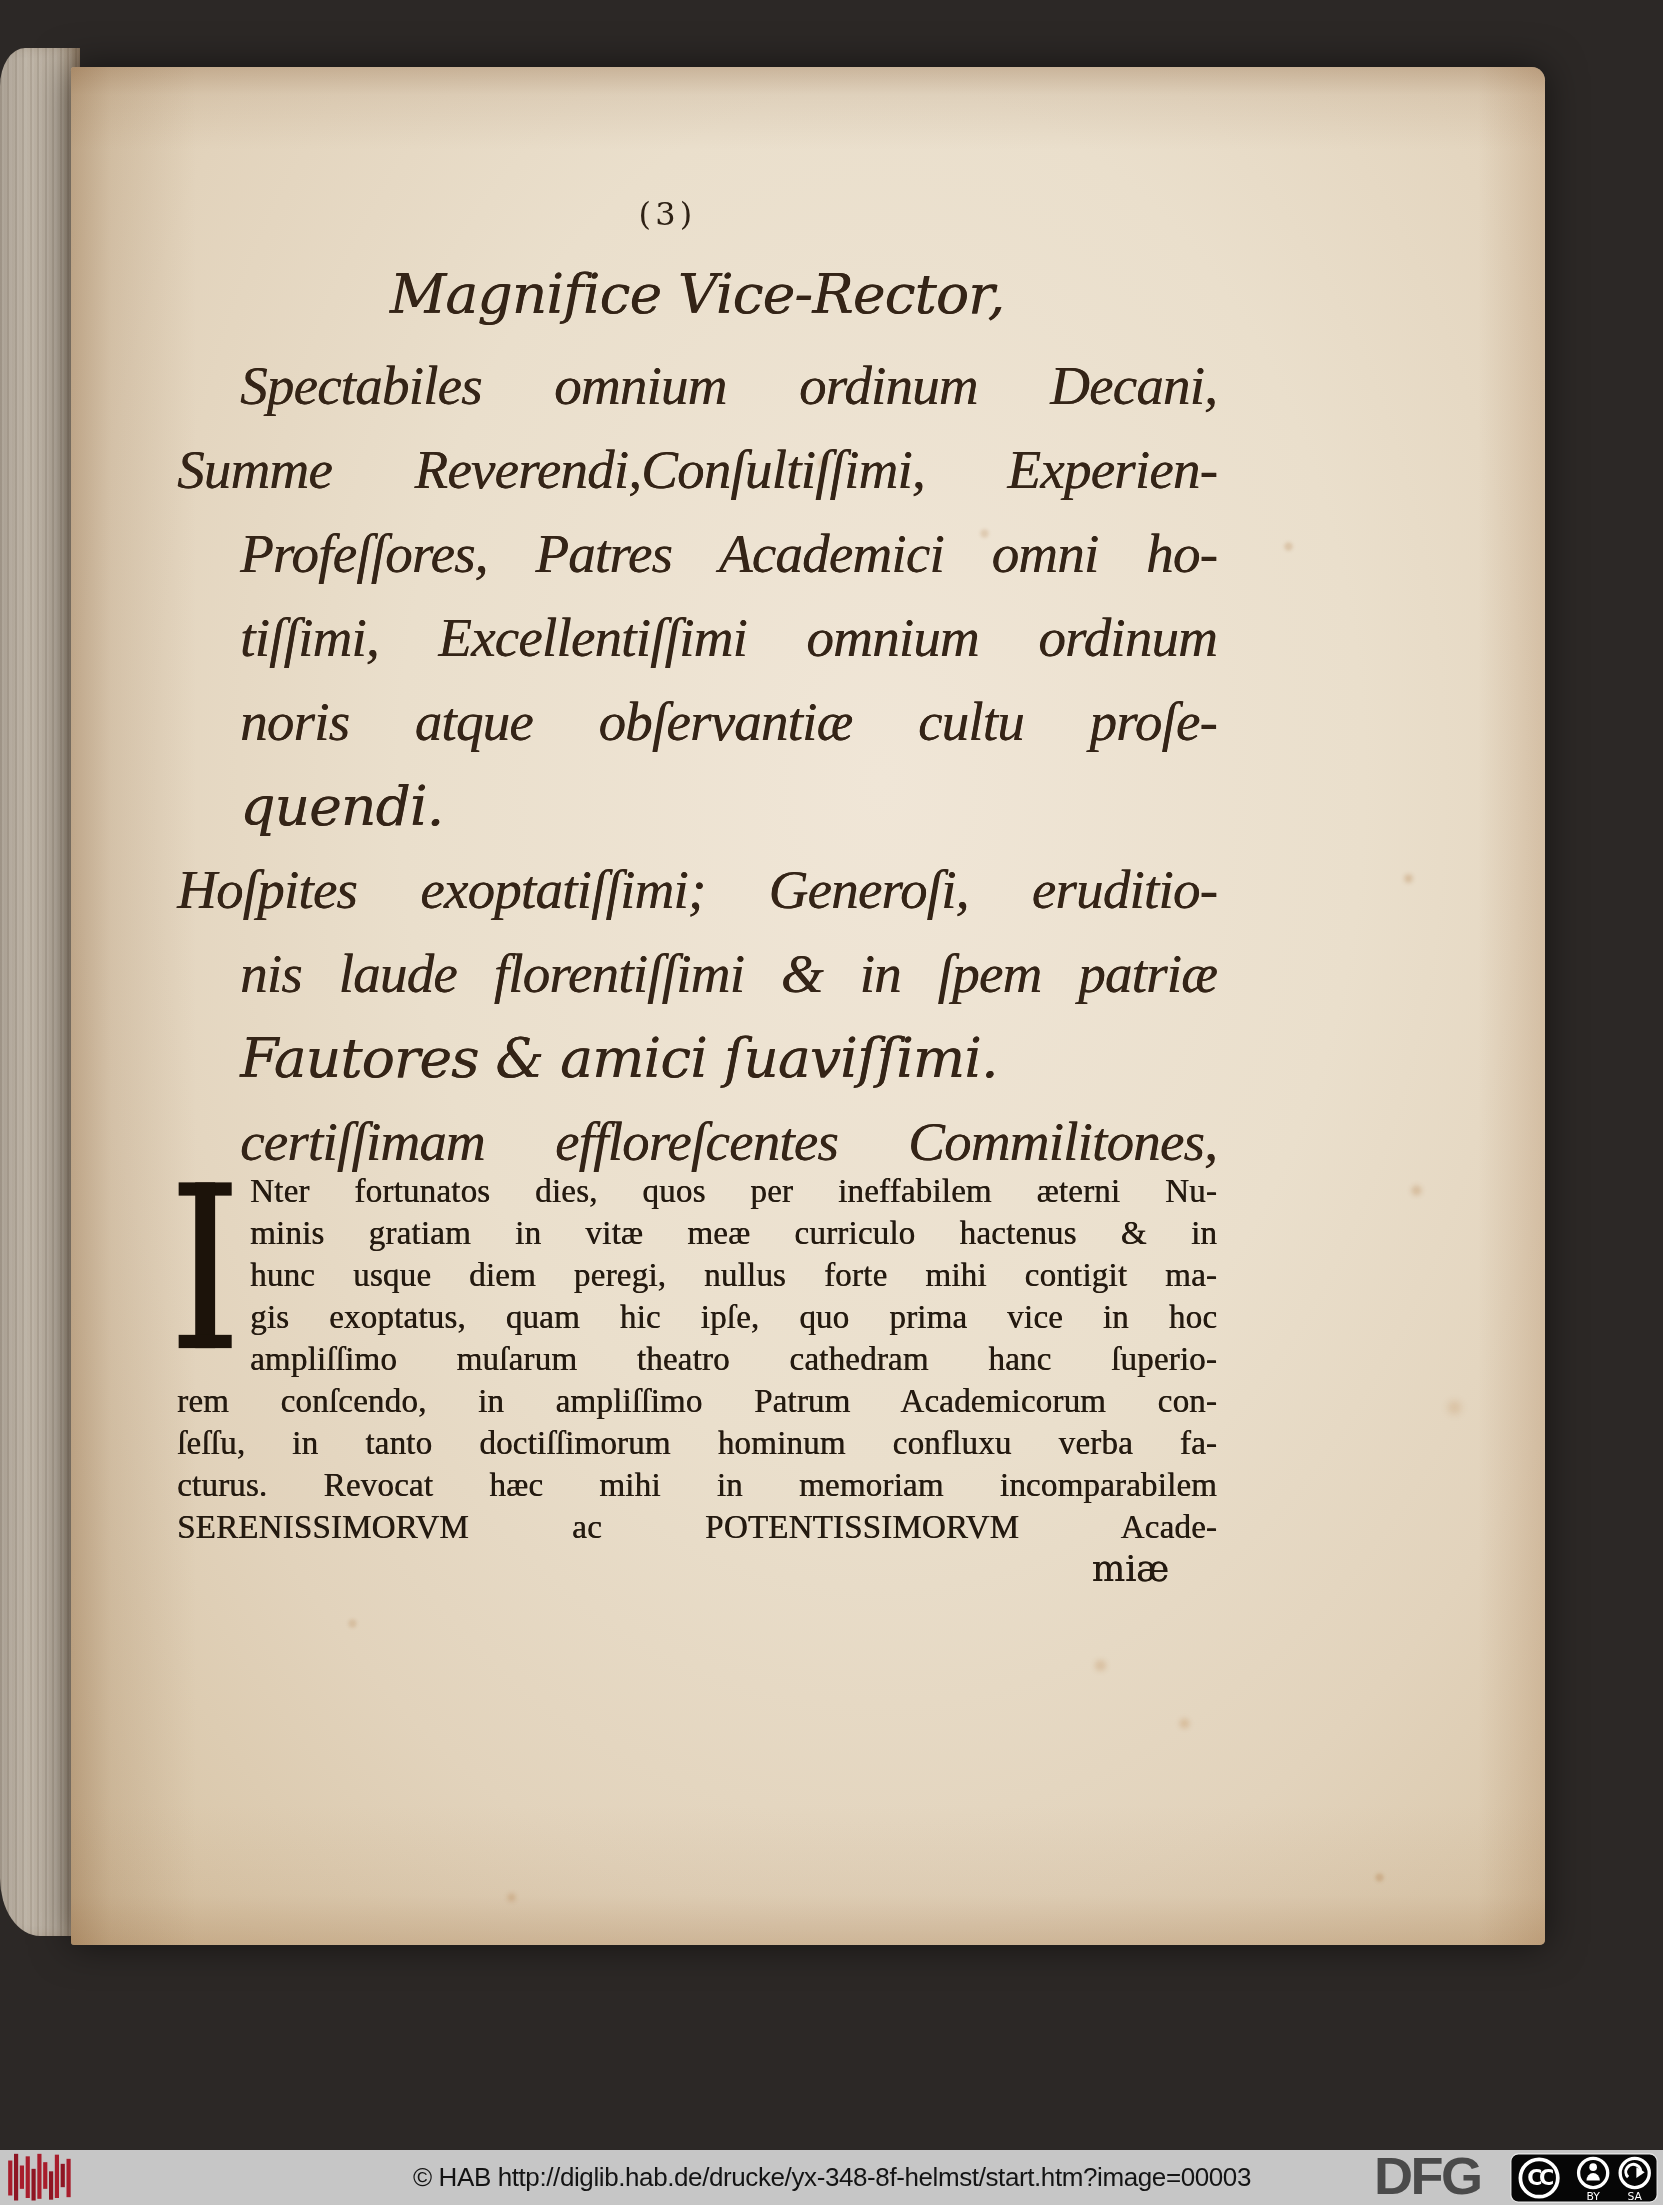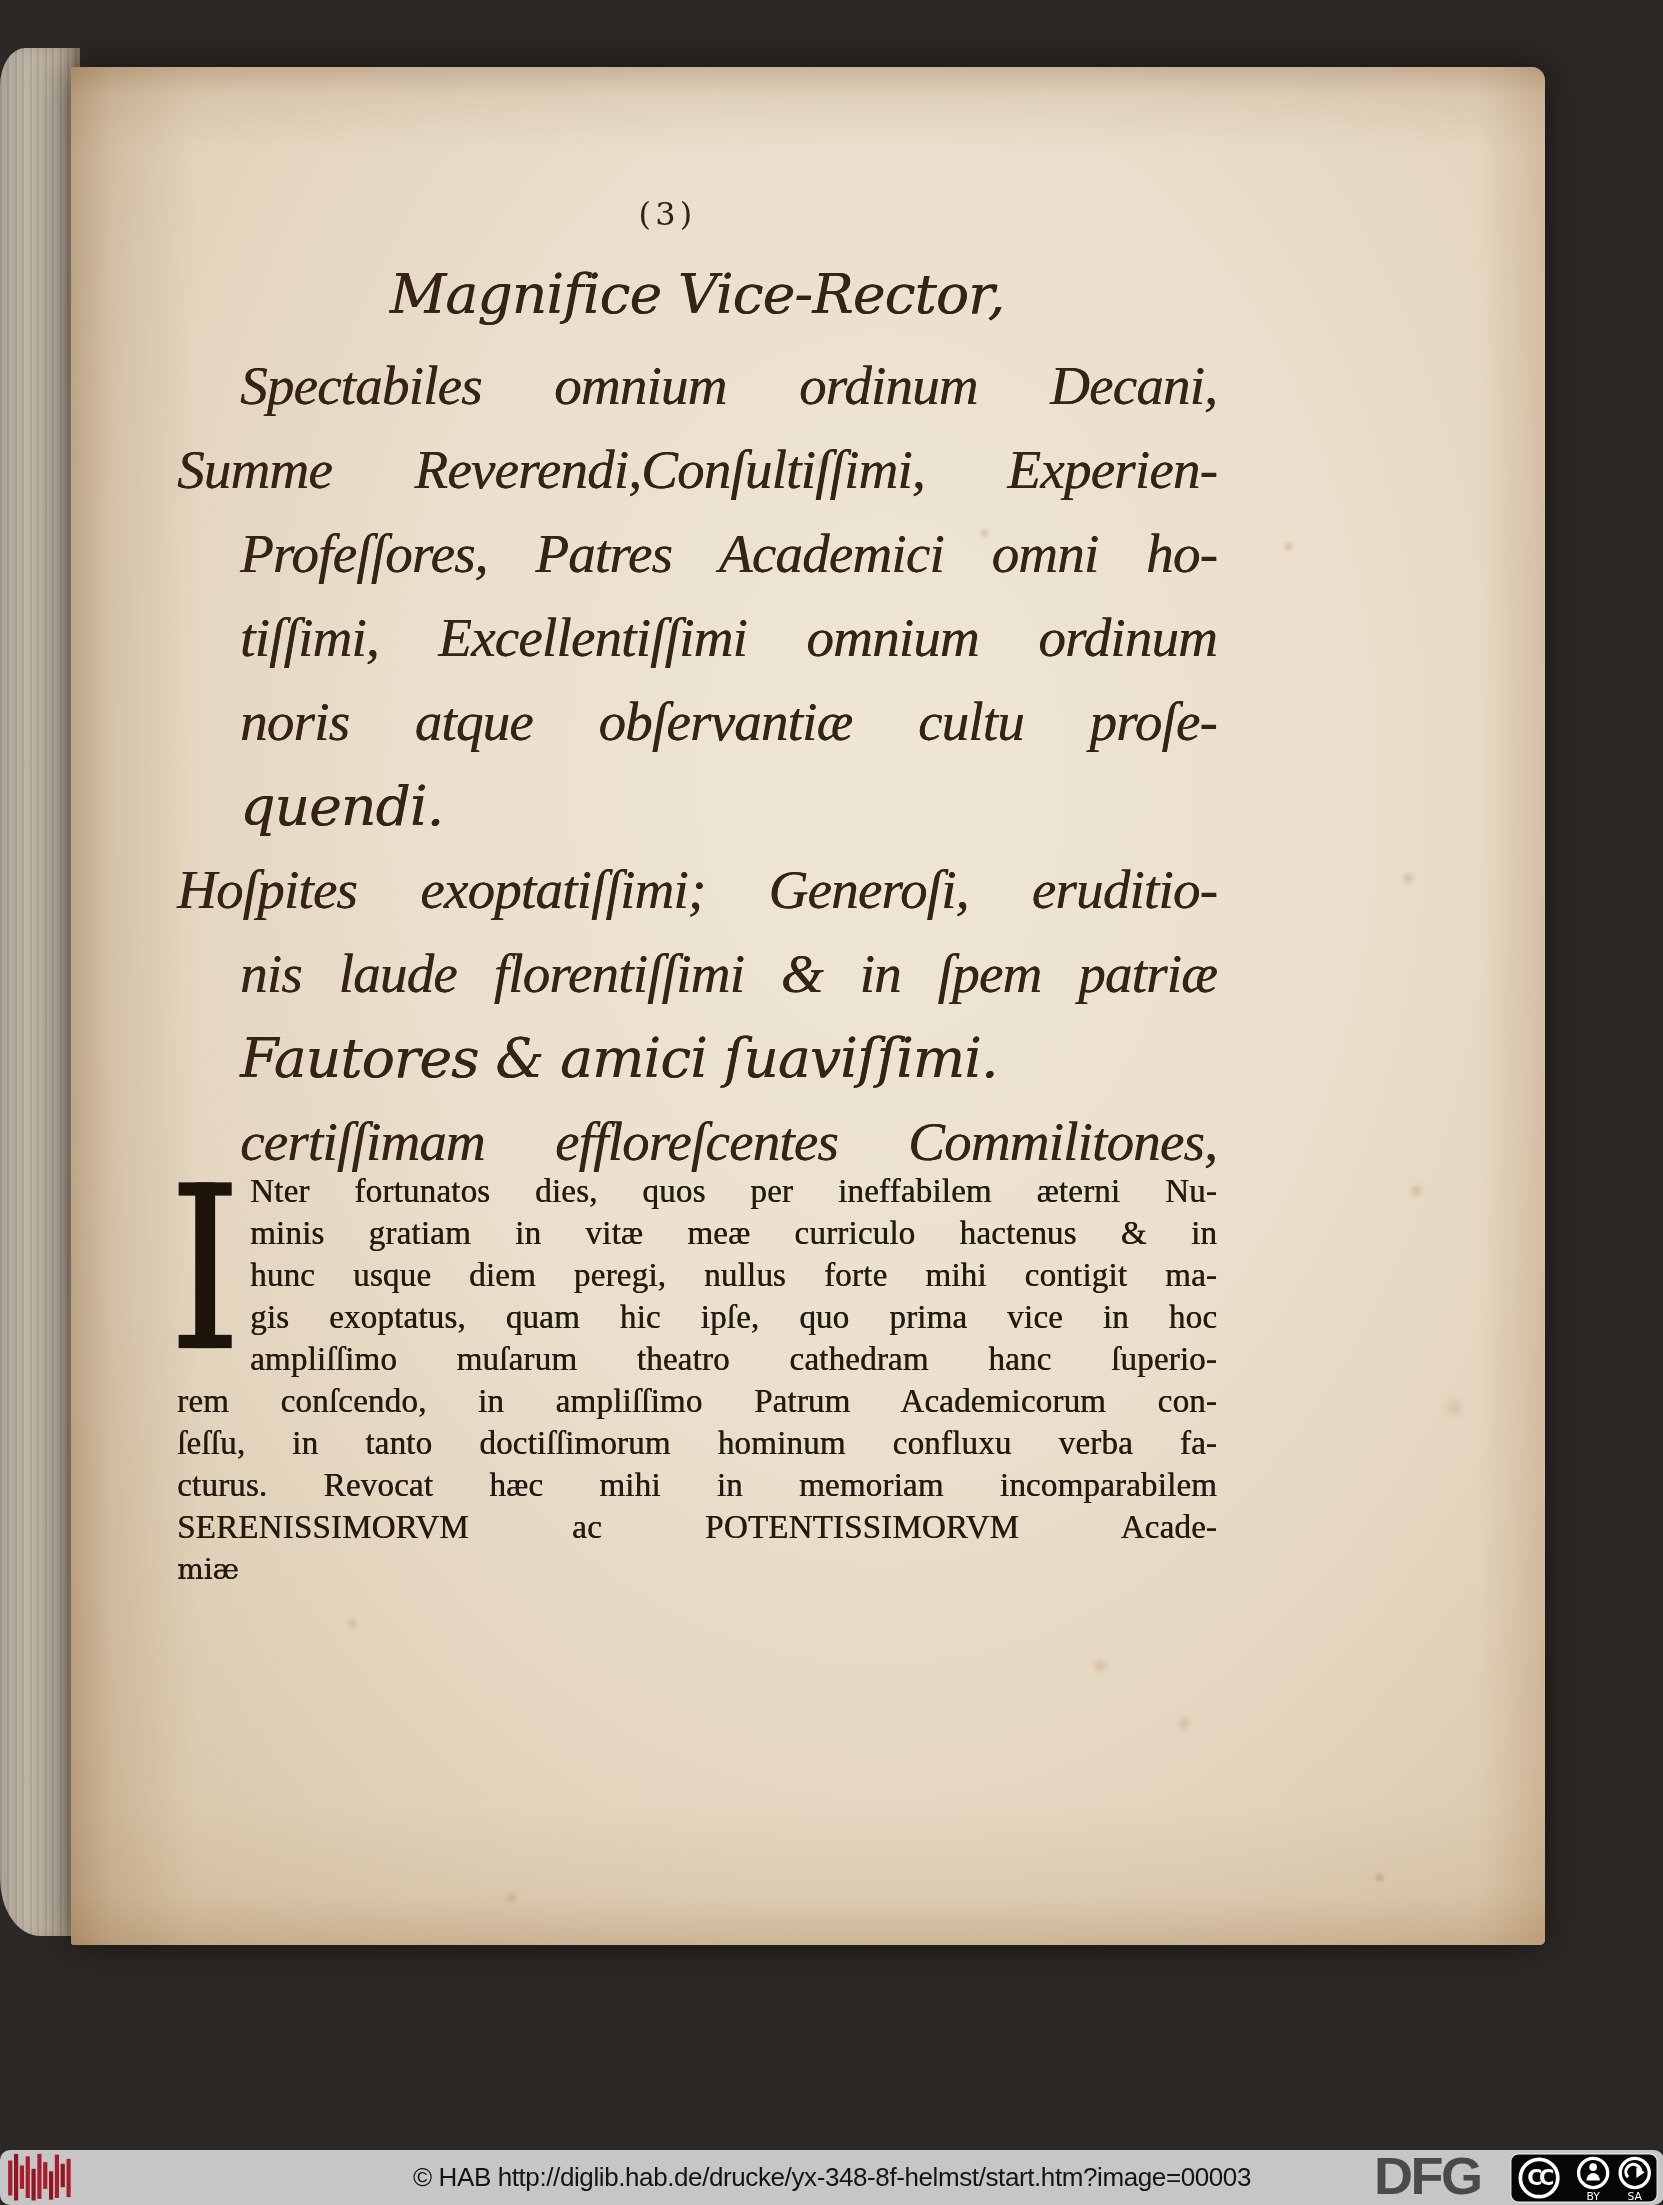--- a/index.html
+++ b/index.html
@@ -61,27 +61,26 @@
   }
   .h-center{text-align:center;white-space:normal;margin-bottom:8.3px;}
   .h-ind{padding-left:63px;}
   .just{text-align:justify;text-align-last:justify;white-space:normal;font-family:Liberation Serif, serif;}
   .body-block{position:absolute;left:106px;top:1103px;width:1040px;}
   .dropcap-svg{float:left;width:58px;height:203px;margin:6.7px 15px 0 0;}
   .b-line{
     font-size:33px;line-height:42px;color:#241a10;
     text-shadow:0.5px 0 0 currentColor;letter-spacing:0.2px;
   }
-  .catchword{font-size:28px;line-height:43px;color:#241a10;text-align:left;
+  .catchword{font-size:35px;line-height:43px;color:#241a10;text-align:right;
     padding-right:48px;text-shadow:0.5px 0 0 currentColor;}
   
   .footer{
     position:absolute;left:0;bottom:0;width:1664px;height:55px;background:#c6c6c6;
     font-family:"Liberation Sans", sans-serif;
-    border-radius:10px;
   }
   .hab-logo{position:absolute;left:8.3px;top:2.5px;}
   .copyright{
     position:absolute;left:0;right:0;top:0;height:55px;line-height:55px;
     text-align:center;font-size:26px;color:#141414;letter-spacing:-0.4px;
   }
   .dfg-logo{
     position:absolute;left:1374px;top:0;height:55px;line-height:53px;
     font-size:52px;font-weight:900;letter-spacing:-2.5px;color:#4a4a4a;
     transform:scaleX(1.04);transform-origin:left center;

